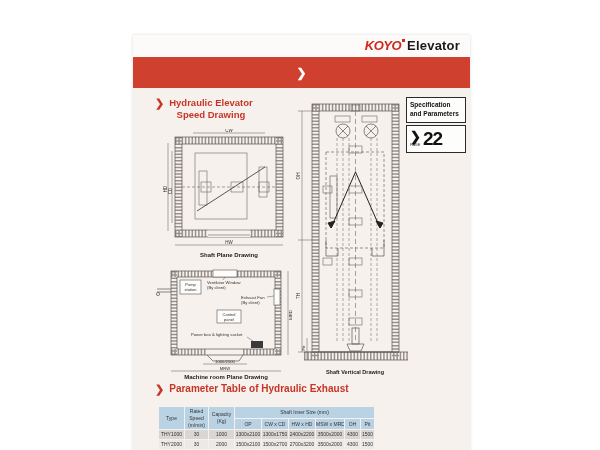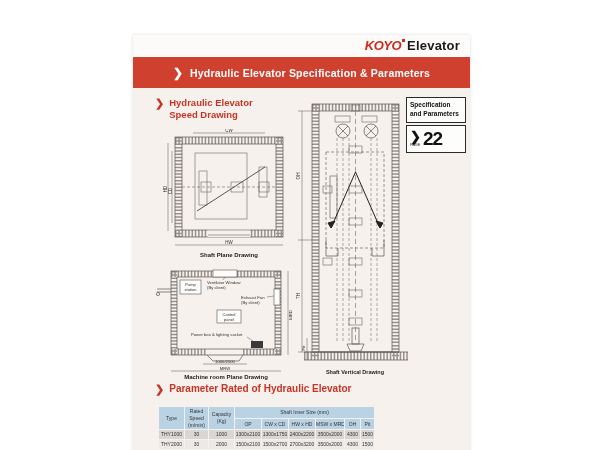--- a/index.html
+++ b/index.html
@@ -14,21 +14,21 @@
   .logo .suffix{color:#1a1a1a;}
 
   
   .banner{position:absolute;left:0;top:22px;width:100%;height:31px;background:#d0402f;display:flex;align-items:center;justify-content:center;gap:7px;}
   .banner .chev{color:#ffffff;font-weight:bold;font-size:12px;line-height:1;}
   .banner .title{color:#ffffff;font-weight:bold;font-size:10.5px;letter-spacing:.2px;}
 
   
   .sec-heading{position:absolute;display:flex;gap:5px;align-items:flex-start;}
   .sec-heading .chev{color:#c63526;font-weight:bold;font-size:11px;line-height:1.1;}
-  .sec-heading .txt{color:#c63526;font-weight:bold;font-size:9.5px;line-height:1.25;}
+  .sec-heading .txt{color:#c63526;font-weight:bold;font-size:9.5px;line-height:1.25;text-align:center;}
   #layout-heading{left:22px;top:62px;}
   #param-heading{left:22px;top:348px;}
   #param-heading .txt{font-size:10px;}
 
   
   .spec-box{position:absolute;top:62px;right:4px;width:60px;}
   .spec-box .b1{border:1px solid #2a2a2a;background:#fdfdfb;padding:3px 3px;font-size:6.5px;font-weight:bold;color:#111;line-height:1.35;}
   .spec-box .b2{border:1px solid #2a2a2a;background:#fdfdfb;margin-top:2px;height:26px;display:flex;align-items:center;padding:0 3px;}
   .spec-box .chevwrap{display:flex;flex-direction:column;align-items:center;margin-right:2px;}
   .spec-box .chev{font-size:13px;font-weight:bold;color:#111;line-height:1;}
@@ -53,21 +53,20 @@
 <div id="stage">
   <div id="page">
 
     <div class="header-strip"></div>
     <div class="logo">
       <span class="koyo">KOYO</span><span class="logo-dot"></span><span class="suffix">Elevator</span>
     </div>
 
     <div class="banner">
       <span class="chev">❯</span>
-      <span class="title">Hydraulic Elevator Specification &amp; Parameters</span>
     </div>
 
     <div class="sec-heading" id="layout-heading">
       <span class="chev">❯</span>
       <span class="txt">
         <span>Hydraulic Elevator</span><br>
         <span>Speed Drawing</span>
       </span>
     </div>
 
@@ -249,21 +248,21 @@
         <line x1="6" y1="262" x2="20" y2="262"></line>
       </g>
       <text x="8" y="86" font-size="4.5" text-anchor="middle" transform="rotate(-90 8 86)">OH</text>
       <text x="8" y="206" font-size="4.5" text-anchor="middle" transform="rotate(-90 8 206)">TH</text>
       <text x="13" y="258" font-size="4.2" text-anchor="middle" transform="rotate(-90 13 258)">Pit</text>
       <text class="cap" x="63" y="284" font-size="5.5" text-anchor="middle">Shaft Vertical Drawing</text>
     </svg>
 
     <div class="sec-heading" id="param-heading">
       <span class="chev">❯</span>
-      <span class="txt">Parameter Rated of Hydraulic Elevator</span>
+      <span class="txt">Parameter Table of Hydraulic Exhaust</span>
     </div>
 
     <table id="param-table">
       <colgroup>
         <col style="width:26px">
           <col style="width:24px">
           <col style="width:26px">
         <col style="width:27px">
           <col style="width:27px">
           <col style="width:27px">

